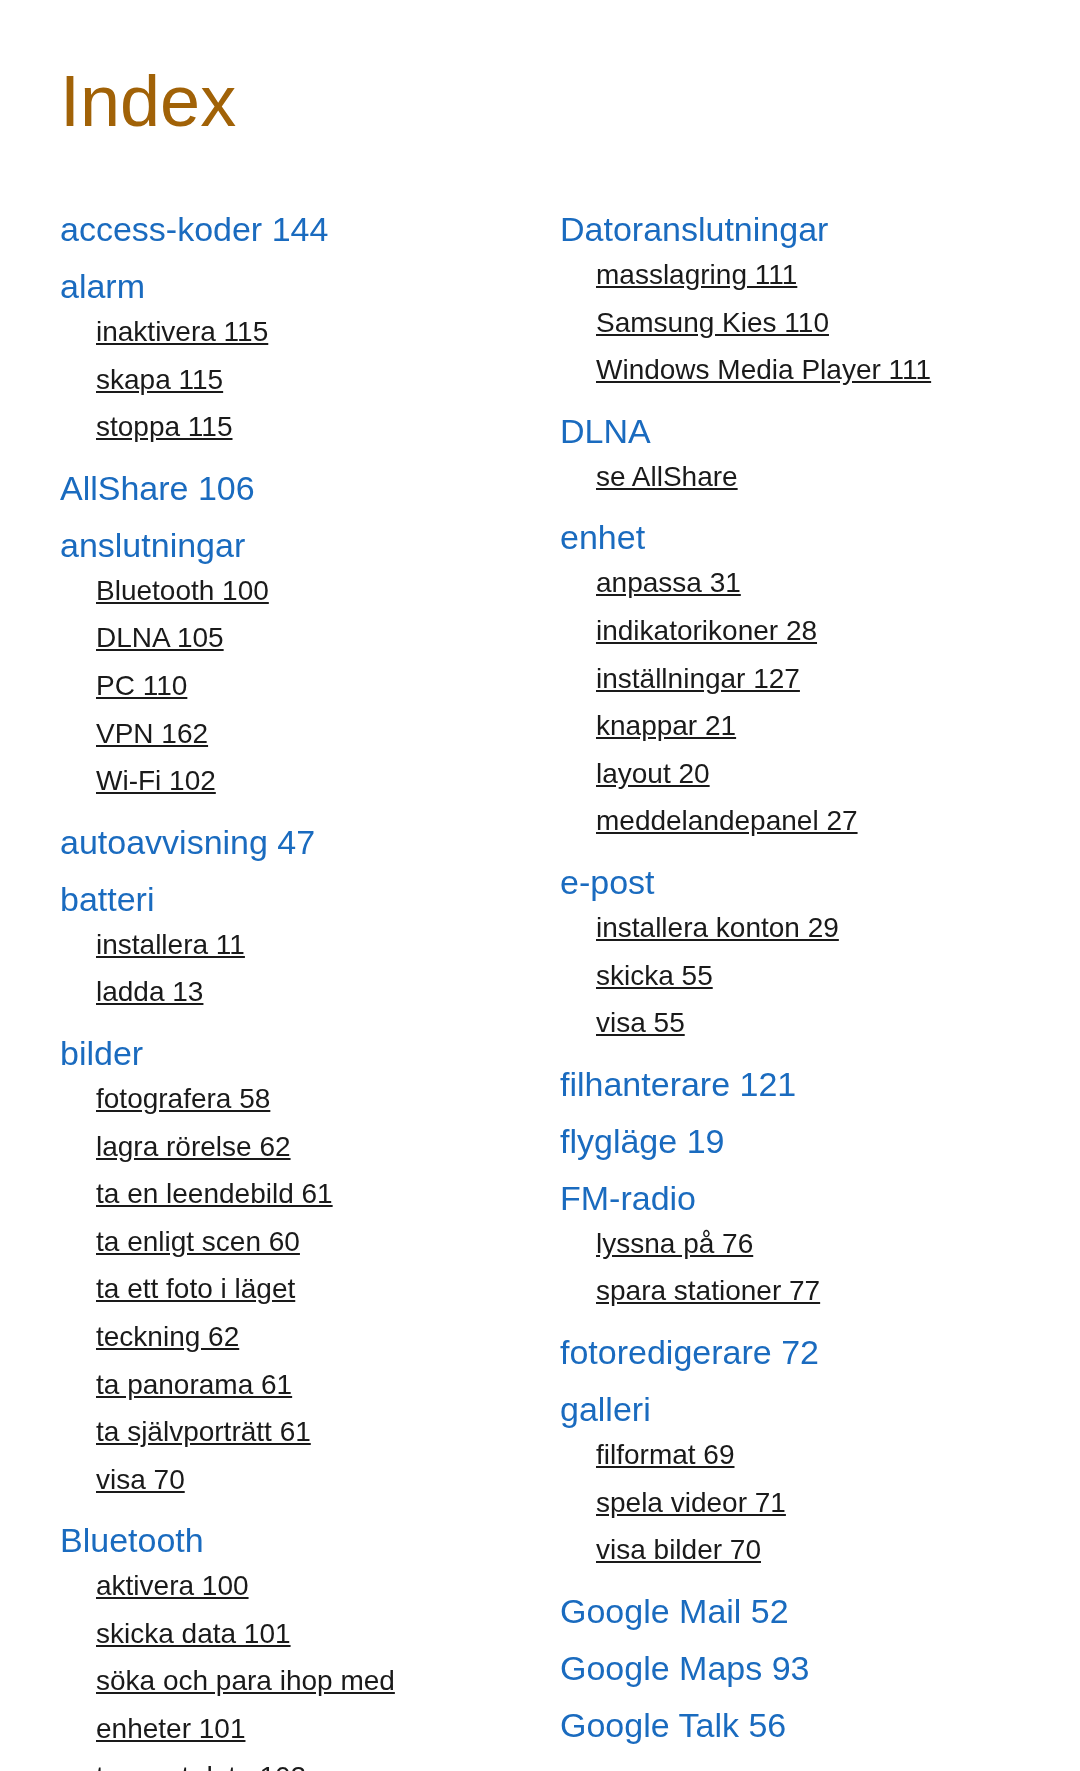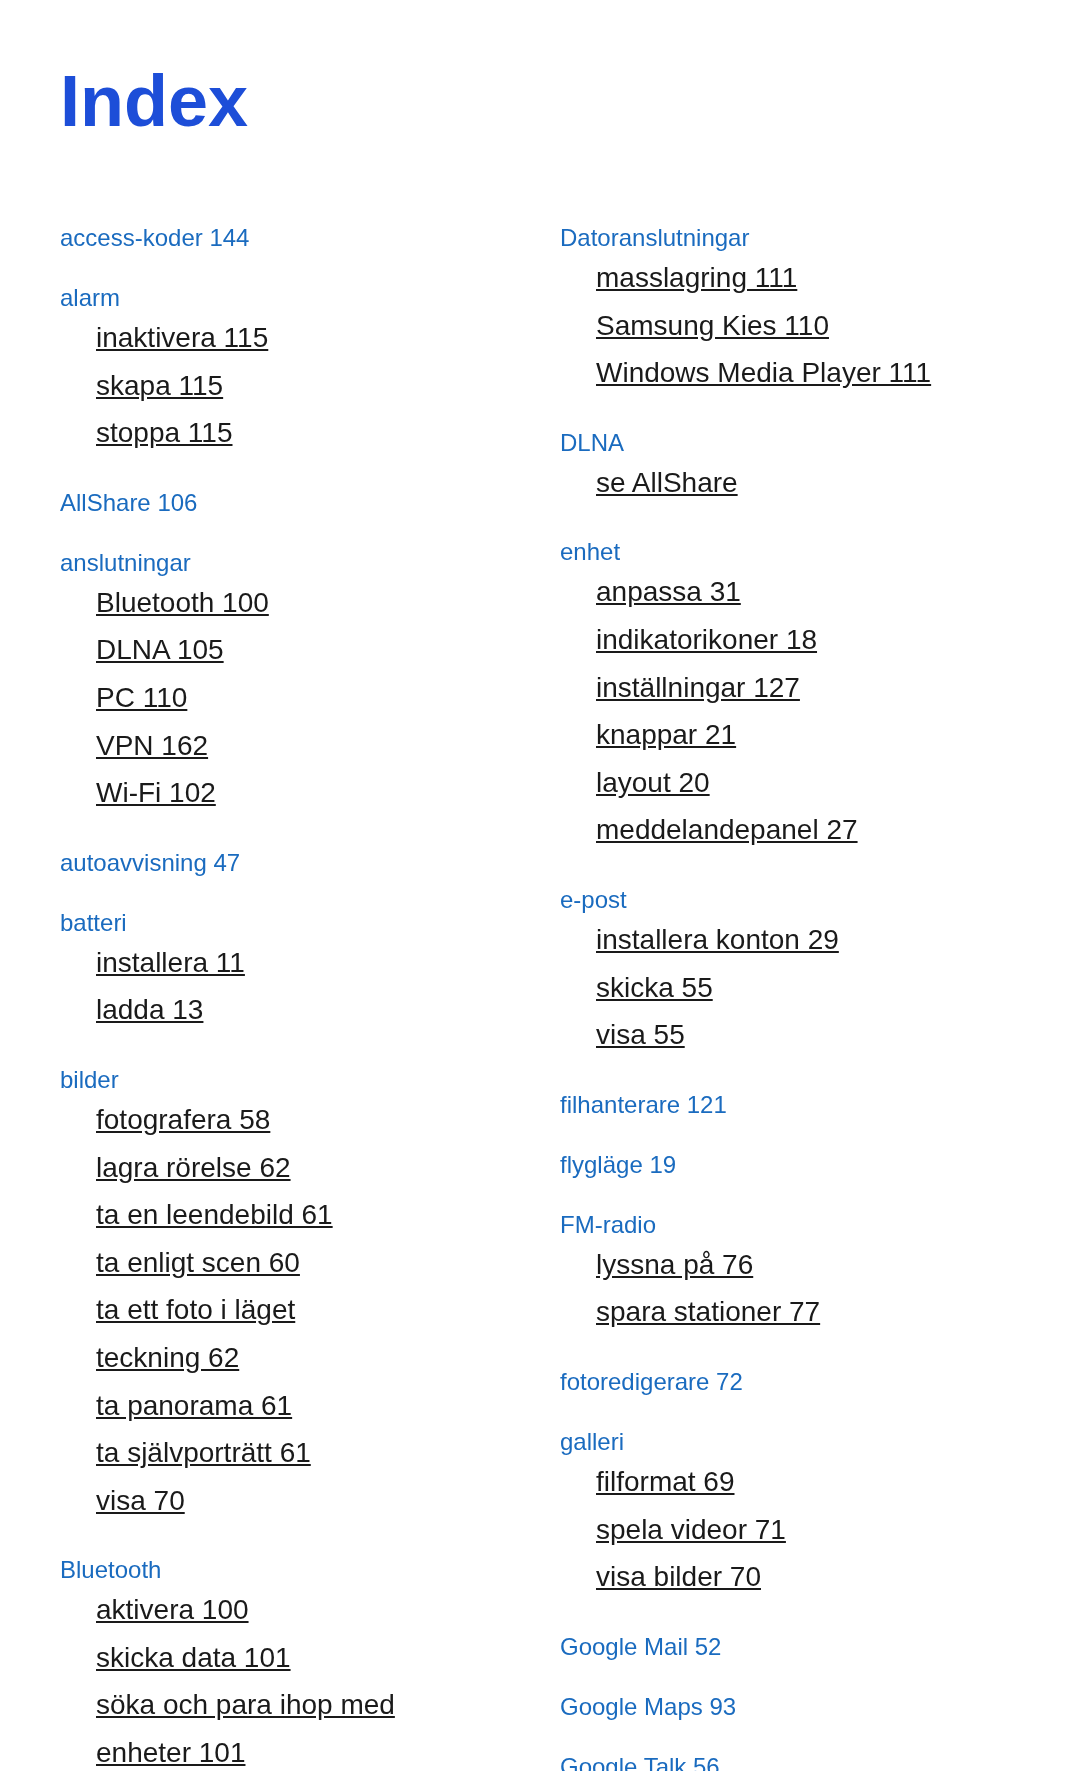--- a/index.html
+++ b/index.html
@@ -7,36 +7,36 @@
       background: #ffffff;
       font-family: Arial, Helvetica, sans-serif;
       font-size: 28px;
       color: #1a1a1a;
       width: 1080px;
       min-height: 1771px;
       padding: 60px 60px 80px 60px;
     }
     .page-title {
       font-size: 72px;
-      font-weight: bold;
-      color: #1d4ed8;
+      font-weight: normal;
+      color: #a16207;
       margin-bottom: 50px;
     }
     .columns {
       display: flex;
       gap: 40px;
     }
     .col {
       flex: 1;
     }
     .index-term-number {
       color: #1a6bbf;
-      font-size: 24px;
+      font-size: 34px;
       font-weight: normal;
-      margin-top: 32px;
+      margin-top: 18px;
       margin-bottom: 2px;
       display: block;
     }
     .sub-entry {
       color: #1a1a1a;
       font-size: 28px;
       padding-left: 36px;
       line-height: 1.7;
       display: block;
       text-decoration: underline;
@@ -84,21 +84,21 @@
     </div>
   <div class="col" id="right-col">
       <span class="index-term-number">Datoranslutningar</span>
       <span class="sub-entry">masslagring   111</span>
       <span class="sub-entry">Samsung Kies   110</span>
       <span class="sub-entry">Windows Media Player   111</span>
       <span class="index-term-number">DLNA</span>
       <span class="sub-entry">se AllShare</span>
       <span class="index-term-number">enhet</span>
       <span class="sub-entry">anpassa   31</span>
-      <span class="sub-entry">indikatorikoner   18</span>
+      <span class="sub-entry">indikatorikoner   28</span>
       <span class="sub-entry">inställningar   127</span>
       <span class="sub-entry">knappar   21</span>
       <span class="sub-entry">layout   20</span>
       <span class="sub-entry">meddelandepanel   27</span>
       <span class="index-term-number">e-post</span>
       <span class="sub-entry">installera konton   29</span>
       <span class="sub-entry">skicka   55</span>
       <span class="sub-entry">visa   55</span>
       <span class="index-term-number">filhanterare   121</span>
       <span class="index-term-number">flygläge   19</span>

